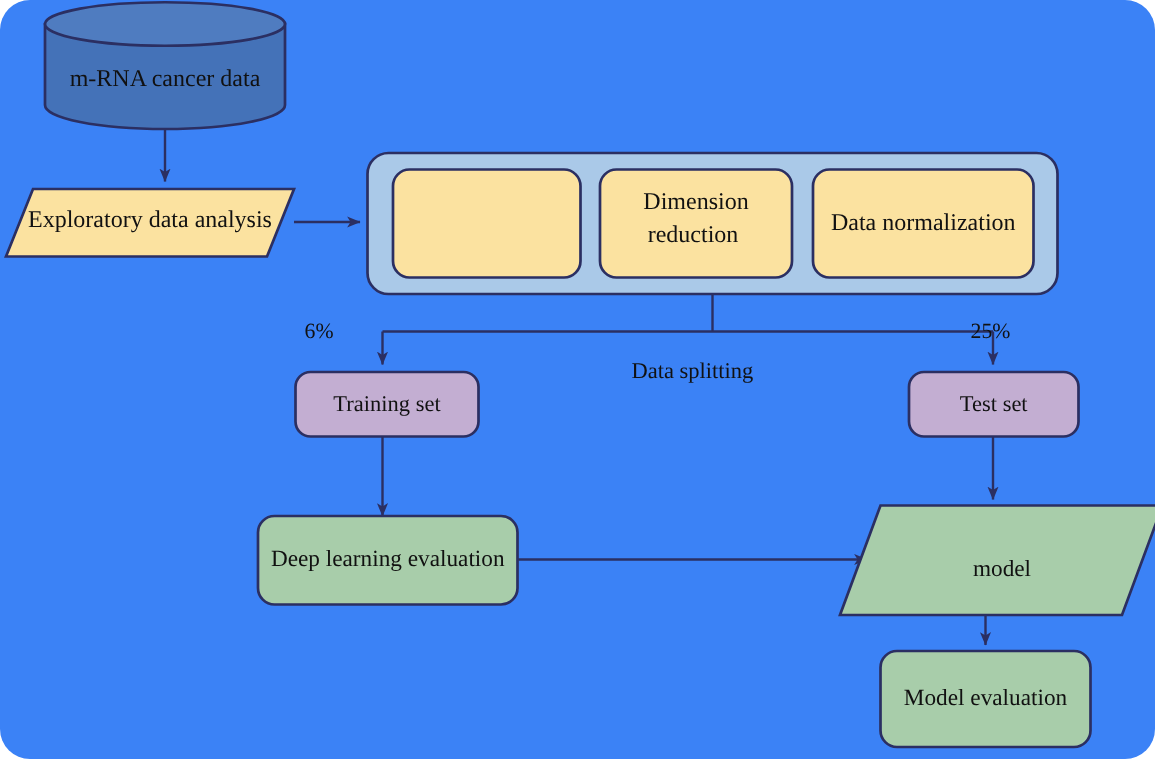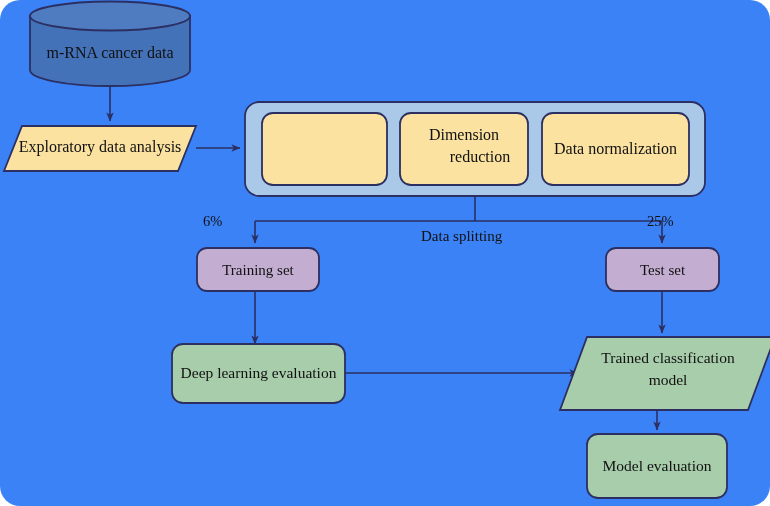--- a/index.html
+++ b/index.html
@@ -98,32 +98,31 @@
 
     <rect x="587" y="434" width="140" height="64" rx="11" ry="11" fill="#a8cdaa" stroke="#2b2f62" stroke-width="1.8"></rect>
   </svg>
 
   <div class="node-label" style="left:30px; top:36px; width:160px; height:34px; font-size:16px;">m-RNA cancer data</div>
 
   <div class="node-label" style="left:10px; top:130px; width:180px; height:34px; font-size:16px;">Exploratory data analysis</div>
 
 
   <div class="node-label" style="left:400px; top:124px; width:128px; height:22px; font-size:16px;">Dimension</div>
-  <div class="node-label" style="left:422px; top:146px; width:116px; height:22px; font-size:16px;">reduction</div>
+  <div class="node-label" style="left:404px; top:146px; width:116px; height:22px; font-size:16px;">reduction</div>
 
   <div class="node-label" style="left:542px; top:132px; width:147px; height:34px; font-size:16px;">Data normalization</div>
 
   <div class="node-label" style="left:197px; top:255px; width:122px; height:30px; font-size:15px;">Training set</div>
 
   <div class="node-label" style="left:606px; top:255px; width:113px; height:30px; font-size:15px;">Test set</div>
 
   <div class="node-label" style="left:172px; top:357px; width:173px; height:32px; font-size:15.5px;">Deep learning evaluation</div>
 
-  <div class="node-label" style="left:578px; top:347px; width:180px; height:22px; font-size:15.5px;">Trained classification</div>
   <div class="node-label" style="left:578px; top:369px; width:180px; height:22px; font-size:15.5px;">model</div>
 
   <div class="node-label" style="left:587px; top:450px; width:140px; height:32px; font-size:15.5px;">Model evaluation</div>
 
   <div class="edge-label" style="left:203px; top:213px; font-size:14.5px;">6%</div>
   <div class="edge-label" style="left:647px; top:213px; font-size:14.5px;">25%</div>
-  <div class="edge-label" style="left:421px; top:228px; font-size:15px;">Data splitting</div>
+  <div class="edge-label" style="left:421px; top:240px; font-size:15px;">Data splitting</div>
 
 </div>
 
 </body></html>

